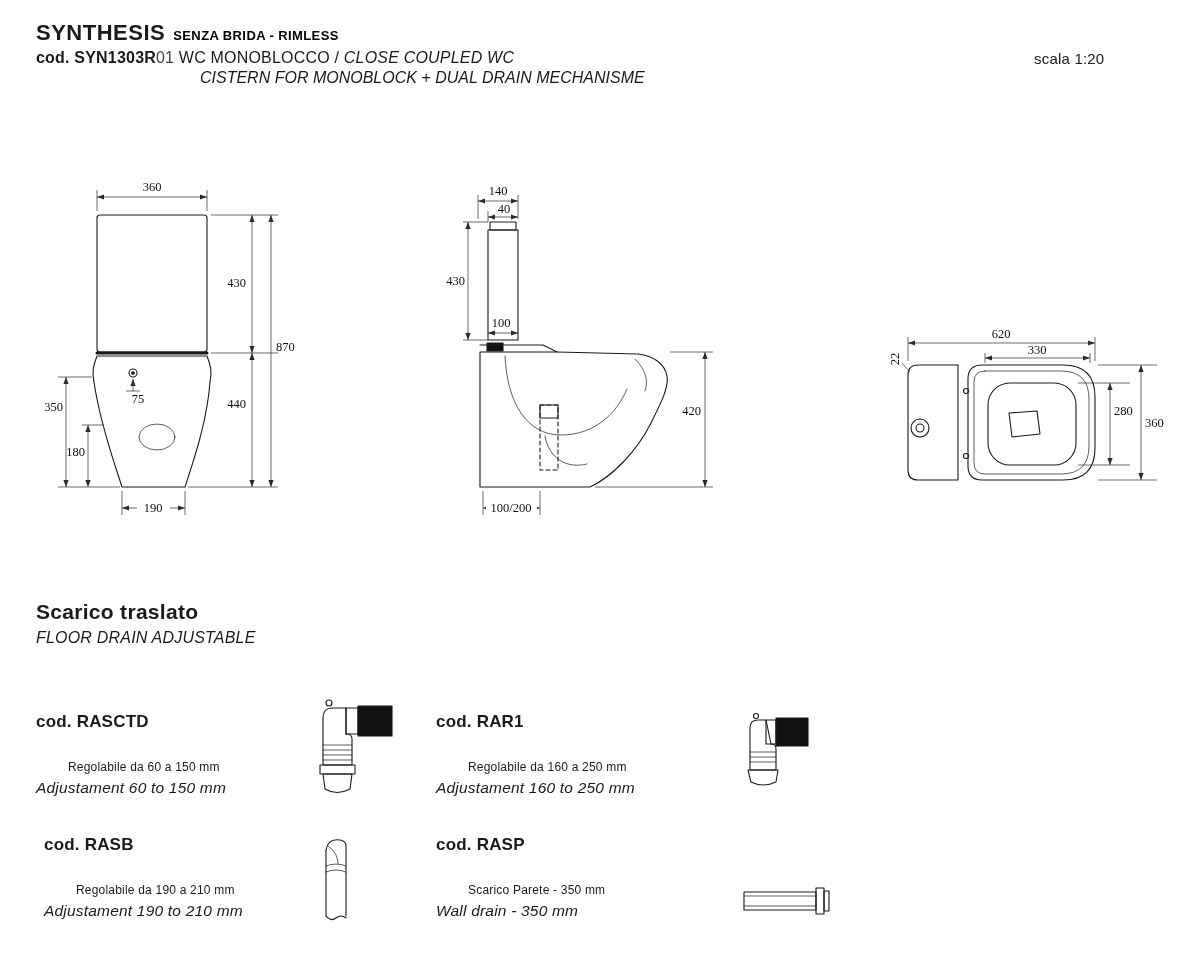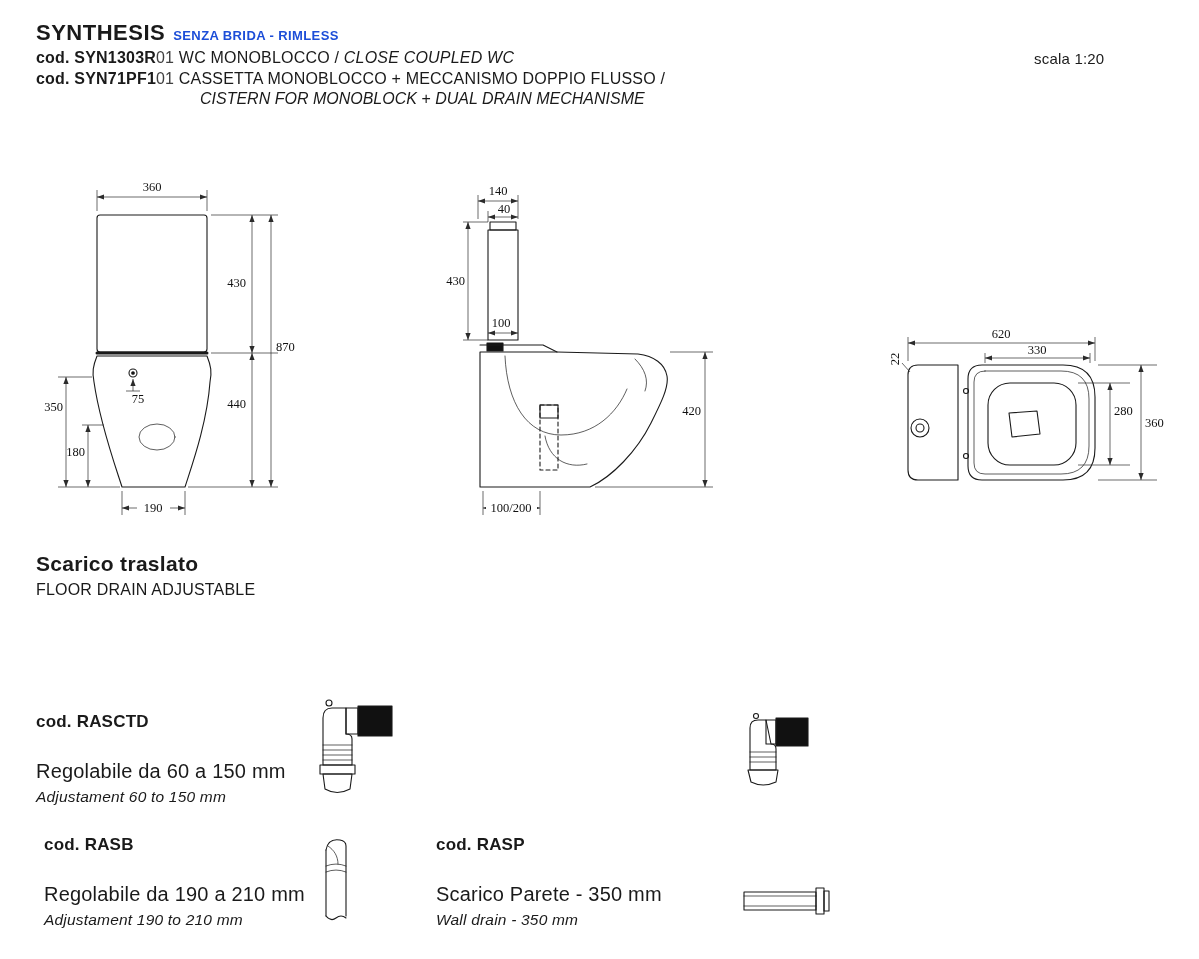--- a/index.html
+++ b/index.html
@@ -4,66 +4,62 @@
 <style>
   * { margin:0; padding:0; box-sizing:border-box; }
   html,body { background:#fff; }
   body { font-family:"Liberation Sans", sans-serif; color:#1a1a1a; }
   .page { position:relative; width:1199px; height:959px; background:#fff; overflow:hidden; }
 
   
   .header { position:absolute; left:36px; top:20px; }
   .title-line { display:flex; align-items:baseline; gap:8px; }
   .title { font-size:22px; font-weight:bold; letter-spacing:.5px; }
-  .subtitle { font-size:13px; font-weight:bold; color:#1d4ed8; letter-spacing:.4px; }
+  .subtitle { font-size:13px; font-weight:bold; color:#000000; letter-spacing:.4px; }
   .code-line { font-size:16px; margin-top:3px; letter-spacing:.2px; white-space:nowrap; }
   .code-label { font-weight:bold;margin-top:27px; }
   .code-suffix { color:#404040; }
   .code-desc-en { font-style:italic; }
   .code-en-line { font-size:16px; font-style:italic; margin-left:164px; margin-top:2px; }
   .scale { position:absolute; left:1034px; top:50px; font-size:15px; letter-spacing:.2px; }
 
   
   svg.drawing { position:absolute; overflow:visible; }
   svg .outline { stroke:#1a1a1a; stroke-width:1.1; fill:none; stroke-linejoin:round; stroke-linecap:round; }
   svg .thin { stroke-width:.7; }
   svg .dims line { stroke:#2b2b2b; stroke-width:.7; }
   svg .dimline { marker-start:url(#ar); marker-end:url(#ar); }
   svg .dimline-end { marker-end:url(#ar); }
   svg text.dim { font-family:"Liberation Serif", serif; font-size:12.5px; fill:#111; stroke:none; }
 
   
-  .section-head { position:absolute; left:36px; top:552px; }
+  .section-head { position:absolute; left:36px; top:600px; }
   .section-title { font-size:21px; font-weight:bold; letter-spacing:.3px; }
-  .section-sub { font-size:16px; margin-top:5px; letter-spacing:.2px; }
+  .section-sub { font-size:16px; font-style:italic; margin-top:5px; letter-spacing:.2px; }
 
   .product { position:absolute; }
   .product-code { font-size:17px; font-weight:bold; letter-spacing:.2px; margin-bottom:28px; }
-  .desc-it { font-size:20px; margin-bottom:5px; letter-spacing:.2px; }
+  .desc-it { font-size:12px; margin-bottom:5px; letter-spacing:.2px;margin-left:32px; }
   .desc-en { font-size:15.5px; font-style:italic; letter-spacing:.2px; }
 </style>
 </head>
 <body>
 
 <div class="page">
 
   <div class="header">
     <div class="title-line">
       <span class="title">SYNTHESIS</span>
       <span class="subtitle">SENZA BRIDA - RIMLESS</span>
     </div>
     <div class="code-line">
       <span class="code-label">cod. SYN1303R</span><span class="code-suffix">01</span>
       <span class="code-desc">WC MONOBLOCCO / </span>
       <span class="code-desc-en">CLOSE COUPLED WC</span>
     </div>
-    <div class="code-line">
-      <span class="code-label">cod. SYN71PF1</span><span class="code-suffix">01</span>
-      <span class="code-desc">CASSETTA MONOBLOCCO + MECCANISMO DOPPIO FLUSSO /</span>
-    </div>
     <div class="code-en-line">CISTERN FOR MONOBLOCK + DUAL DRAIN MECHANISME</div>
   </div>
   <div class="scale">scala 1:20</div>
 
   <svg class="drawing" style="left:30px;top:175px" width="280" height="360" viewBox="0 0 280 360">
     <defs>
       <marker id="ar" markerWidth="8" markerHeight="6" refX="7" refY="2.6" orient="auto-start-reverse" markerUnits="userSpaceOnUse">
         <path d="M0,0 L7,2.6 L0,5.2 Z" fill="#2b2b2b"></path>
       </marker>
     </defs>
@@ -212,20 +208,25 @@
       <line x1="7" y1="46" x2="36" y2="46" class="thin"></line>
       <line x1="7" y1="51" x2="36" y2="51" class="thin"></line>
       <line x1="7" y1="56" x2="36" y2="56" class="thin"></line>
       <line x1="7" y1="61" x2="36" y2="61" class="thin"></line>
       <rect x="4" y="66" width="35" height="9"></rect>
       <path d="M7,75 L36,75 L34,90 Q21,97 9,90 Z"></path>
       <circle cx="13" cy="4" r="3"></circle>
     </g>
   </svg>
 
+  <div class="product" style="left:436px;top:712px">
+    <div class="product-code">cod. RAR1</div>
+    <div class="desc-it">Regolabile da 160 a 250 mm</div>
+    <div class="desc-en">Adjustament 160 to 250 mm</div>
+  </div>
   <svg class="drawing" style="left:748px;top:714px" width="70" height="82" viewBox="0 0 70 82">
     <g class="outline">
       <rect x="28" y="4" width="32" height="28" fill="#111"></rect>
       <rect x="18" y="6" width="10" height="24"></rect>
       <path d="M18,6 L10,6 Q2,6 2,14 L2,56 L28,56 L28,35 Q28,30 23,30 Z"></path>
       <line x1="2" y1="38" x2="28" y2="38" class="thin"></line>
       <line x1="2" y1="43" x2="28" y2="43" class="thin"></line>
       <line x1="2" y1="48" x2="28" y2="48" class="thin"></line>
       <path d="M0,56 L30,56 L28,68 Q15,74 3,68 Z"></path>
       <circle cx="8" cy="2" r="2.5"></circle>

